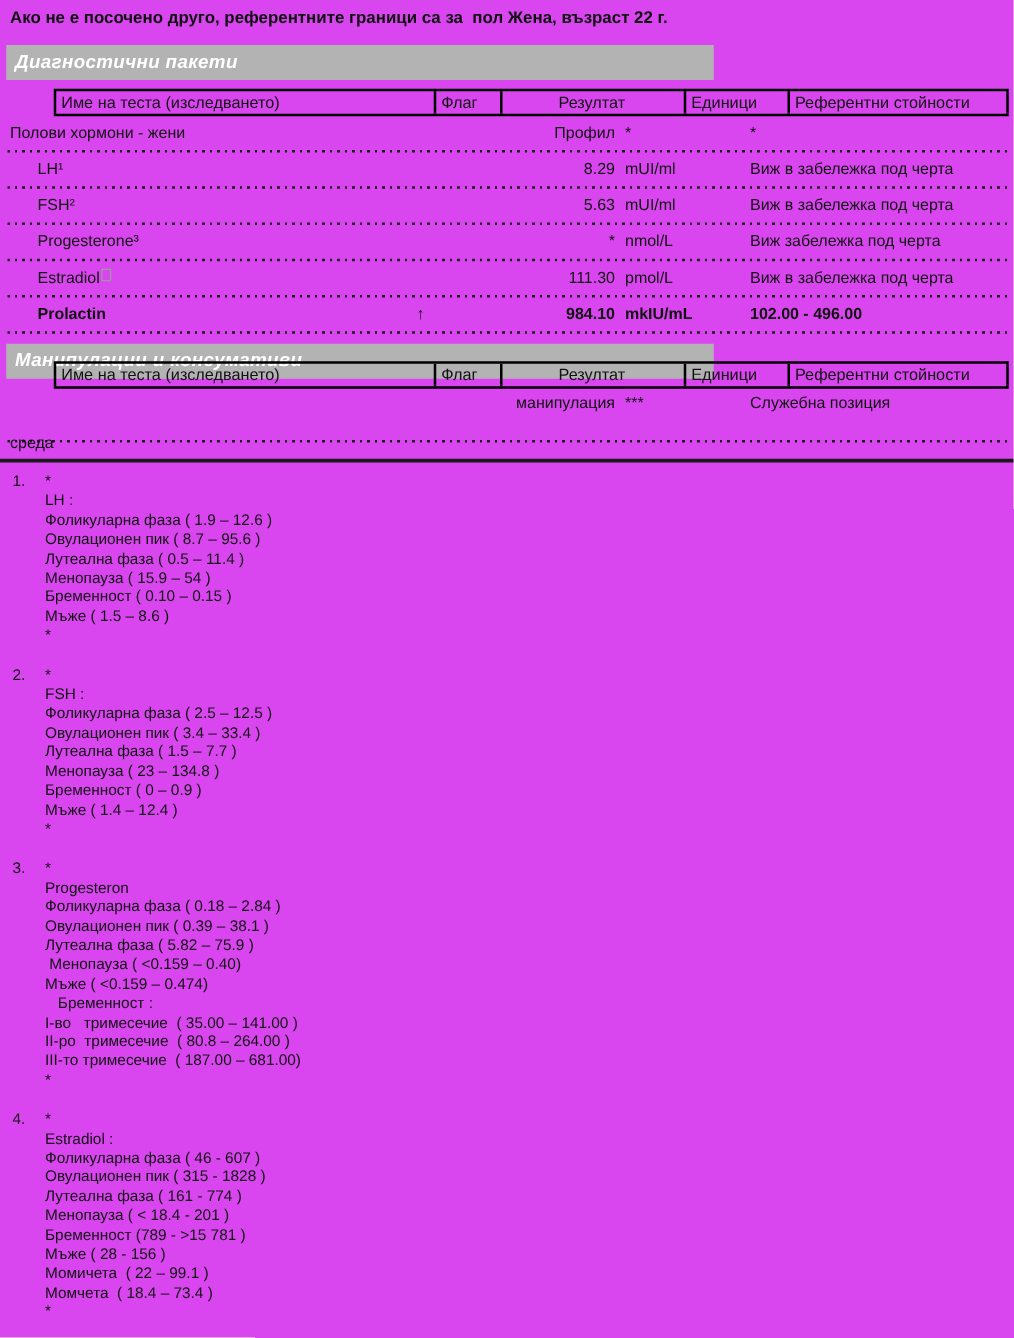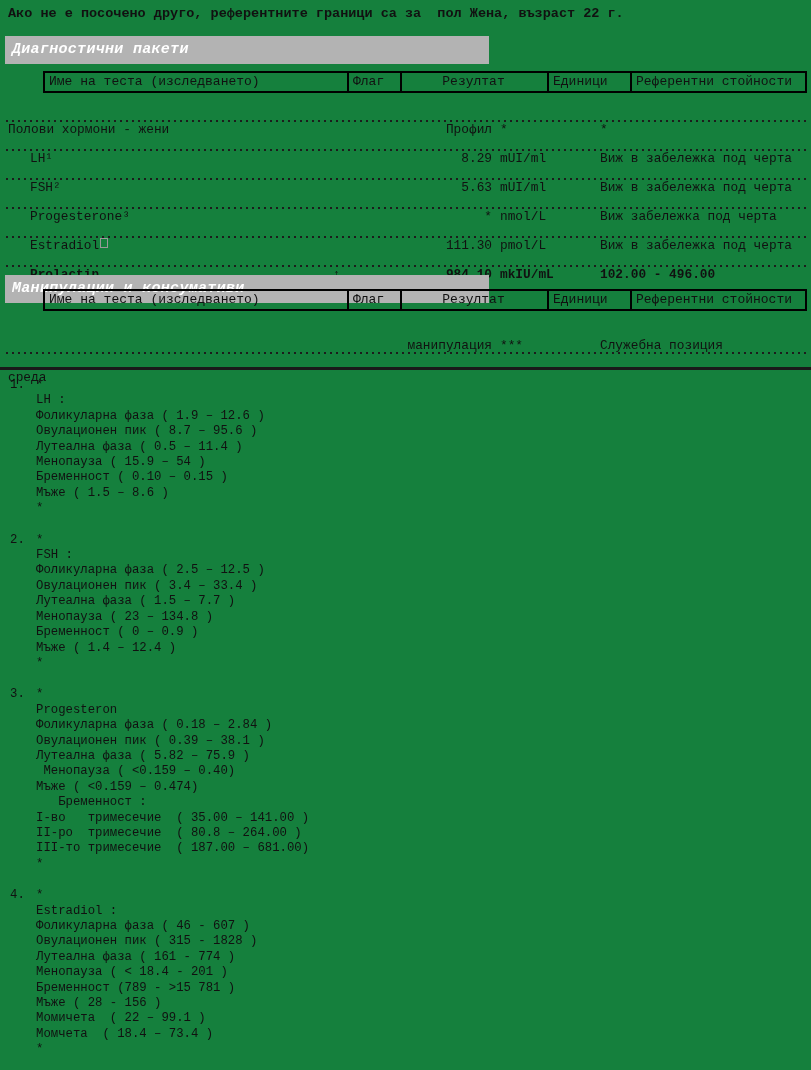--- a/index.html
+++ b/index.html
@@ -1,35 +1,35 @@
 <!DOCTYPE html>
 <html><head>
 <meta charset="utf-8">
 <style>
   html,body { margin:0; padding:0; background:#ffffff; }
   .page {
     position: relative;
     width: 811px;
     height: 1070px;
-    background: #15803d;
-    font-family: Liberation Mono, monospace;
+    background: #d946ef;
+    font-family: Liberation Sans, sans-serif;
     color: #111;
     overflow: hidden;
   }
   .disclaimer {
     position: absolute;
     top: 6px; left: 8px;
     font-size: 13.5px;
     font-weight: bold;
     white-space: pre;
   }
   .banner {
     position: absolute;
     left: 5px;
-    width: 484px;
+    width: 566px;
     height: 28px;
     line-height: 28px;
     background: #b3b3b3;
     color: #ffffff;
     font-style: italic;
     font-weight: bold;
     font-size: 15px;
     padding-left: 7px;
     box-sizing: border-box;
     letter-spacing: 0.3px;
@@ -62,21 +62,21 @@
   .trow {
     display: grid;
     grid-template-columns: 304px 53px 133px 96px 1fr;
     font-size: 12.8px;
     line-height: 16px;
     padding-top: 5px;
     height: 18px;
     box-sizing: content-box;
   }
   .rowwrap { }
-  .td { white-space: pre; overflow: visible; margin-top: 24px; }
+  .td { white-space: pre; overflow: visible; }
   .td.c-name { padding-left: 2px; }
   .td.c-name.indent { padding-left: 24px; }
   .td.c-flag { text-align: center; }
   .td.c-result { text-align: right; padding-right: 4px; }
   .td.c-units { padding-left: 4px; }
   .td.c-ref { padding-left: 8px; }
   .rowwrap.boldrow .td { font-weight: bold; }
 
   .trow.tworow { height: 34px; padding-top: 3px; }
   .td .nameline { display: block; }

